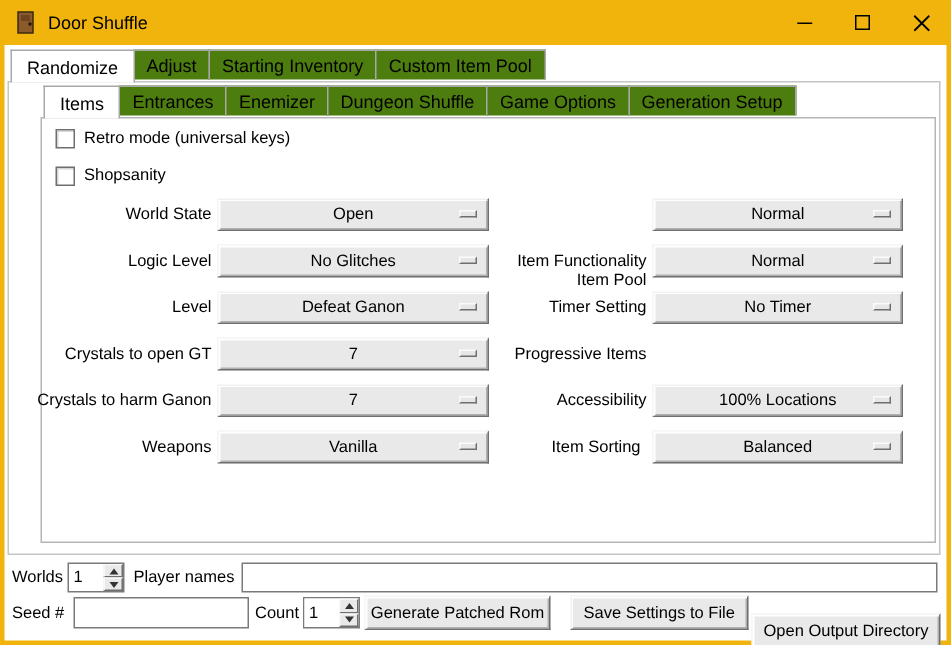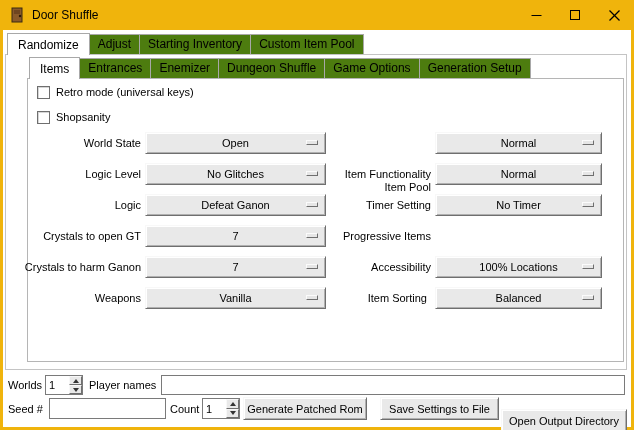--- a/index.html
+++ b/index.html
@@ -27,21 +27,21 @@
     width: 39px; height: 30px;
     display: flex; align-items: center; justify-content: center;
   }
   
   .content {
     position: absolute; left: 3px; top: 30px;
     width: 628px; height: 397px;
     background: #ffffff;
   }
   .pane { position: absolute; background: #fff; border: 1px solid #b5b5b5; z-index: 0; }
-  .tab-row { position: absolute; display: flex; align-items: center; z-index: 2; }
+  .tab-row { position: absolute; display: flex; align-items: flex-start; z-index: 2; }
   .tab {
     display: flex; align-items: center;
     height: 20px; padding: 0 8px;
     border: 1px solid #a8a8a8; border-bottom: none;
     background: #4d7c0f;
     font-size: 12px;
     margin-right: -1px;
     white-space: nowrap;
   }
   .tab.selected {
@@ -221,21 +221,21 @@
       <span>Open</span>
       <span class="dd-indicator"></span>
     </div>
 
     <div class="field-label" style="right:490px; top:137px;">Logic Level</div>
     <div class="dropdown raised" style="left:142px; top:133px; width:181px;">
       <span>No Glitches</span>
       <span class="dd-indicator"></span>
     </div>
 
-    <div class="field-label" style="right:490px; top:168px;">Logic</div>
+    <div class="field-label" style="right:490px; top:168px;">Level</div>
     <div class="dropdown raised" style="left:142px; top:164px; width:181px;">
       <span>Defeat Ganon</span>
       <span class="dd-indicator"></span>
     </div>
 
     <div class="field-label" style="right:490px; top:199px;">Crystals to open GT</div>
     <div class="dropdown raised" style="left:142px; top:195px; width:181px;">
       <span>7</span>
       <span class="dd-indicator"></span>
     </div>

